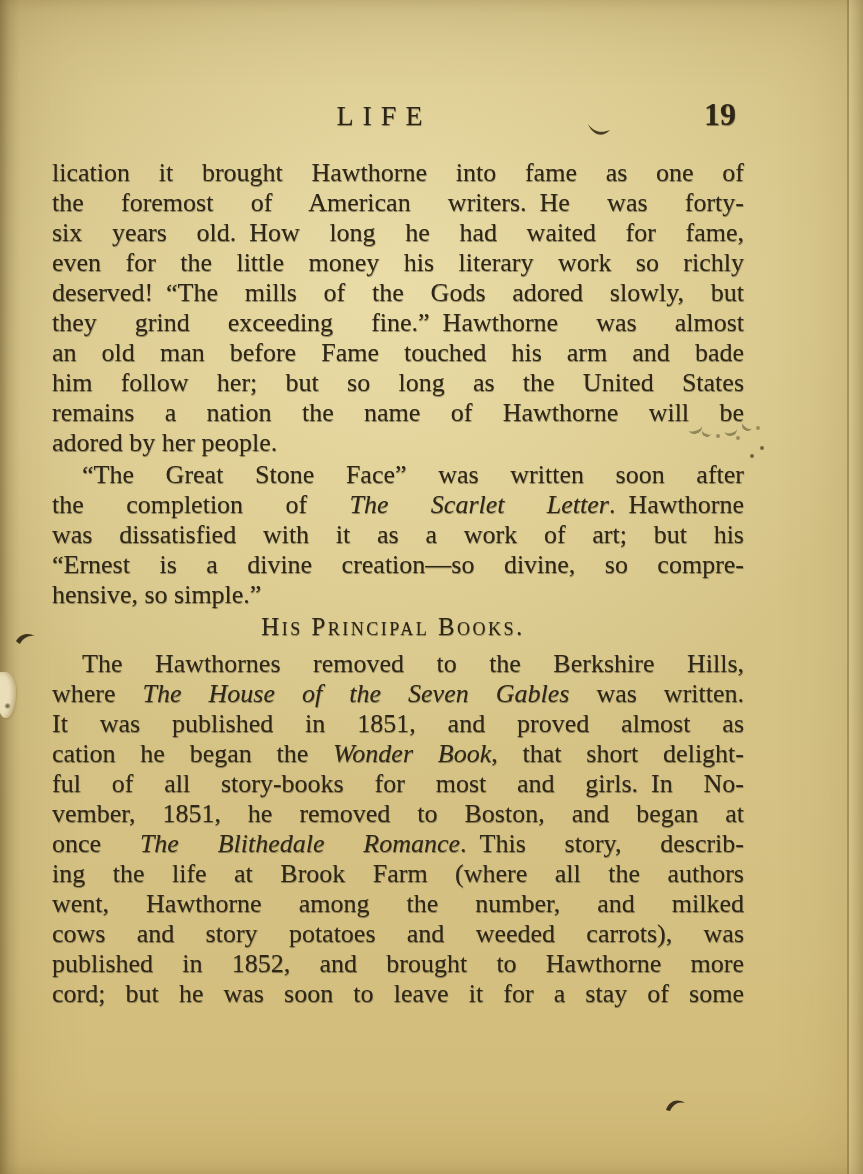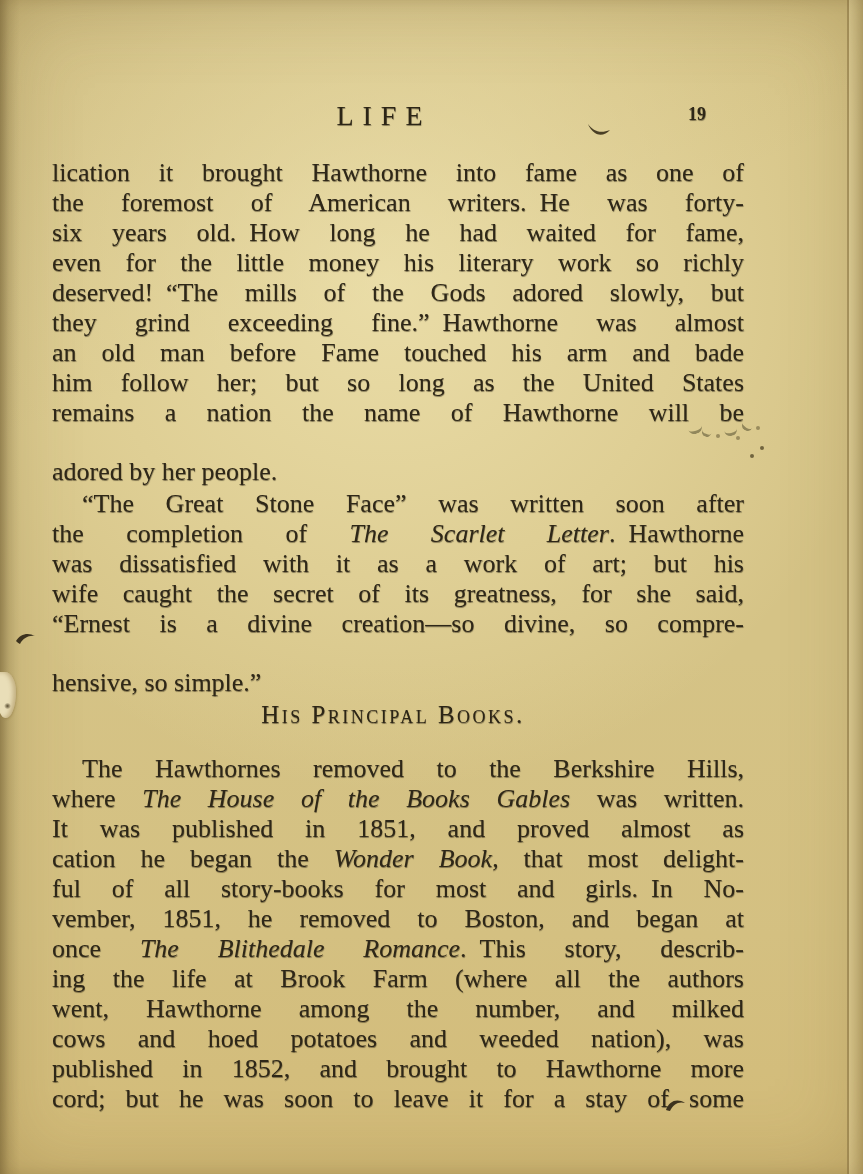--- a/index.html
+++ b/index.html
@@ -32,34 +32,34 @@
     pointer-events: none;
   }
   
   .running-head {
     position: absolute; top: 100px; left: 52px; width: 692px;
     text-align: center; transform: translateX(-14px);
     font-size: 28px; line-height: 32px; letter-spacing: 9px;
     color: #2c2516;
   }
   .page-number {
-    position: absolute; top: 98px; left: 688px;
-    font-size: 18px; line-height: 32px; font-weight: bold; text-align: right;
+    position: absolute; top: 98px; left: 704px;
+    font-size: 32px; line-height: 32px; font-weight: bold; text-align: right;
   }
   
   .text-column {
     position: absolute; left: 52px; top: 158px; width: 692px;
     font-size: 26px; line-height: 30px;
   }
   .line { text-align: justify; text-align-last: justify; }
-  .line.unjustified { text-align-last: left; margin-top: 29px; }
+  .line.unjustified { text-align-last: left; }
   .paragraph.indent .line:first-child { text-indent: 30px; }
   .paragraph + .paragraph { margin-top: 2px; }
   .section-heading {
-    margin: 2px 0 24px; text-align: center; transform: translateX(-5px);
+    margin: 2px 0 7px; text-align: center; transform: translateX(-5px);
     font-variant: small-caps; font-size: 25px; line-height: 30px; letter-spacing: 2.5px;
     color: #2c2516;
   }
   i { font-style: italic; }
   
   .artifact { position: absolute; pointer-events: none; }
   .squiggle-header { left: 586px; top: 120px; }
   .margin-crescent { left: 14px; top: 630px; }
   .bottom-crescent { left: 664px; top: 1096px; }
   .paper-chip {
@@ -125,36 +125,35 @@
         <div class="line"><span>they grind exceeding fine.” Hawthorne was almost</span></div>
         <div class="line"><span>an old man before Fame touched his arm and bade</span></div>
         <div class="line"><span>him follow her; but so long as the United States</span></div>
         <div class="line"><span>remains a nation the name of Hawthorne will be</span></div>
         <div class="line unjustified"><span>adored by her people.</span></div>
       </div>
       <div class="paragraph indent">
         <div class="line"><span>“The Great Stone Face” was written soon after</span></div>
         <div class="line"><span>the completion of </span><i>The Scarlet Letter</i><span>. Hawthorne</span></div>
         <div class="line"><span>was dissatisfied with it as a work of art; but his</span></div>
-        <div class="line"><span>wife caught the secret of its greatness, for she said,</span></div>
         <div class="line"><span>“Ernest is a divine creation—so divine, so compre-</span></div>
         <div class="line unjustified"><span>hensive, so simple.”</span></div>
       </div>
       <div class="section-heading">His Principal Books.</div>
       <div class="paragraph indent">
         <div class="line"><span>The Hawthornes removed to the Berkshire Hills,</span></div>
-        <div class="line"><span>where </span><i>The House of the Books Gables</i><span> was written.</span></div>
+        <div class="line"><span>where </span><i>The House of the Seven Gables</i><span> was written.</span></div>
         <div class="line"><span>It was published in 1851, and proved almost as</span></div>
-        <div class="line"><span>cation he began the </span><i>Wonder Book</i><span>, that most delight-</span></div>
+        <div class="line"><span>cation he began the </span><i>Wonder Book</i><span>, that short delight-</span></div>
         <div class="line"><span>ful of all story-books for most and girls. In No-</span></div>
         <div class="line"><span>vember, 1851, he removed to Boston, and began at</span></div>
         <div class="line"><span>once </span><i>The Blithedale Romance</i><span>. This story, describ-</span></div>
         <div class="line"><span>ing the life at Brook Farm (where all the authors</span></div>
         <div class="line"><span>went, Hawthorne among the number, and milked</span></div>
-        <div class="line"><span>cows and hoed potatoes and weeded nation), was</span></div>
+        <div class="line"><span>cows and story potatoes and weeded carrots), was</span></div>
         <div class="line"><span>published in 1852, and brought to Hawthorne more</span></div>
         <div class="line"><span>cord; but he was soon to leave it for a stay of some</span></div>
       </div>
     </main>
 
   <div class="artifact smudge-cluster">
     <span class="smudge-a"></span>
       <span class="smudge-b"></span>
       <span class="smudge-c"></span>
     <span class="smudge-d"></span>

